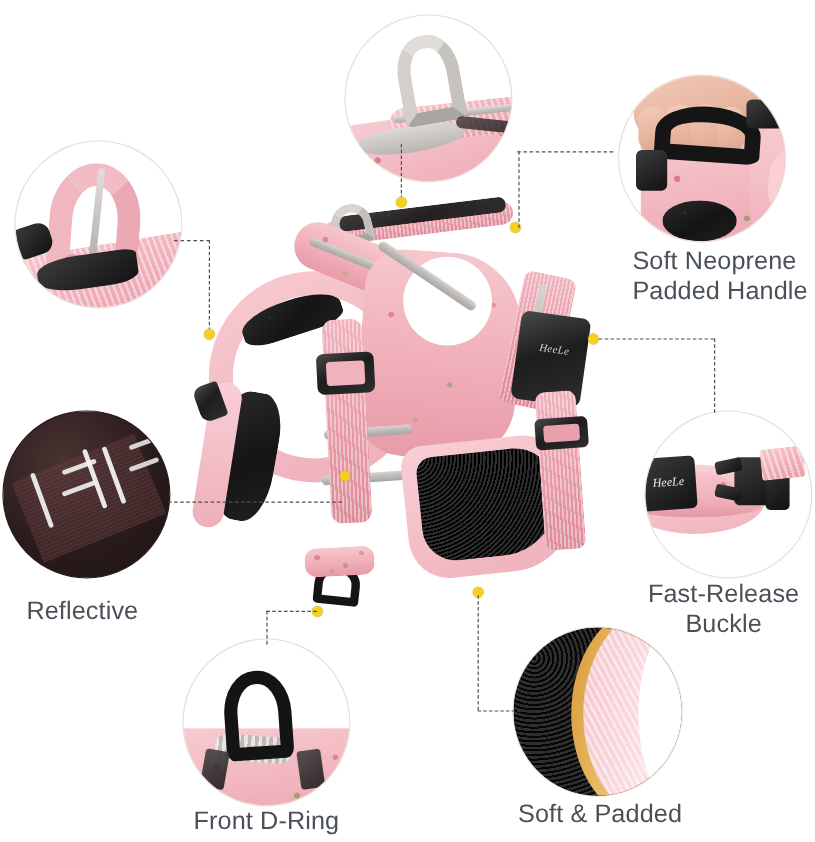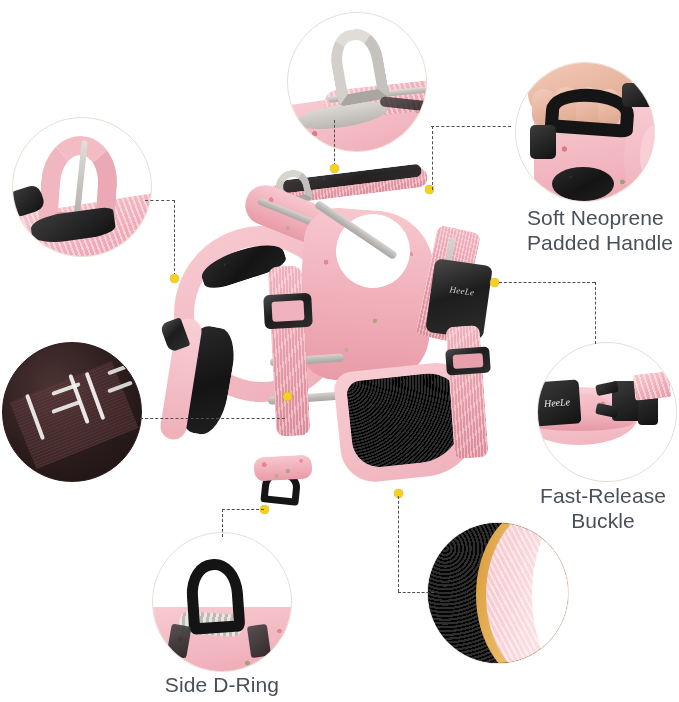--- a/index.html
+++ b/index.html
@@ -255,20 +255,21 @@
           background:repeating-linear-gradient(0deg, rgba(255,255,255,.05) 0 1px, rgba(0,0,0,0) 1px 3px),
                      rgba(95,55,58,.45);"></div>
     <div class="cz whitestripe" style="left:30px; top:50px; width:4px; height:48px; transform:rotate(-20deg); opacity:.93;"></div>
     <div class="cz whitestripe" style="left:48px; top:44px; width:30px; height:4px; transform:rotate(-20deg); opacity:.9;"></div>
     <div class="cz whitestripe" style="left:48px; top:62px; width:30px; height:4px; transform:rotate(-20deg); opacity:.9;"></div>
     <div class="cz whitestripe" style="left:74px; top:30px; width:4px; height:52px; transform:rotate(-20deg); opacity:.95;"></div>
     <div class="cz whitestripe" style="left:90px; top:28px; width:4px; height:50px; transform:rotate(-20deg); opacity:.95;"></div>
     <div class="cz whitestripe" style="left:104px; top:24px; width:26px; height:4px; transform:rotate(-20deg); opacity:.85;"></div>
     <div class="cz whitestripe" style="left:104px; top:42px; width:26px; height:4px; transform:rotate(-20deg); opacity:.85;"></div>
   </div>
+  <div class="label left" style="left:22px; top:497px; width:150px;">Reflective</div>
 
   <div class="circle" style="left:537px; top:342px; width:140px; height:140px;">
 
     <div class="cz" style="left:-18px; top:44px; width:118px; height:58px; border-radius:50%;
           background:linear-gradient(170deg,#fbd3d9,#f0b3bd);"></div>
     <div class="cz pinkflor" style="left:6px; top:50px; width:70px; height:36px; border-radius:50%;"></div>
     <div class="cz" style="left:-16px; top:70px; width:112px; height:18px; border-radius:0 0 50% 50%;
           background:linear-gradient(180deg,#f2b7c1,#e598a5);"></div>
 
     <div class="cz blk" style="left:-6px; top:38px; width:48px; height:44px; border-radius:5px; transform:rotate(-4deg);"></div>
@@ -287,35 +288,36 @@
   <div class="circle" style="left:152px; top:532px; width:140px; height:140px;">
     <div class="cz pinkflor" style="left:-8px; top:74px; width:160px; height:80px;"></div>
     <div class="cz" style="left:26px; top:80px; width:64px; height:22px; border-radius:10px;
           background:repeating-linear-gradient(90deg,#e9e5e1 0 3px,#bdb9b5 3px 6px);
           transform:rotate(4deg);"></div>
     <div class="cz" style="left:34px; top:26px; width:56px; height:74px; border:11px solid #141414;
           border-radius:48% 48% 12% 12%; transform:rotate(-4deg);"></div>
     <div class="cz blk" style="left:16px; top:92px; width:20px; height:32px; border-radius:3px; transform:rotate(10deg); opacity:.85;"></div>
     <div class="cz blk" style="left:96px; top:92px; width:20px; height:32px; border-radius:3px; transform:rotate(-8deg); opacity:.85;"></div>
   </div>
-  <div class="label center" style="left:148px; top:672px; width:148px;">Side D-Ring</div>
+  <div class="label center" style="left:148px; top:672px; width:148px;">Front D-Ring</div>
 
   <div class="circle" style="left:427px; top:522px; width:142px; height:142px;">
     <div class="cz" style="left:0; top:0; width:142px; height:142px;
           background: repeating-radial-gradient(circle at 12% 18%, #050505 0 1.6px, #2e2e2e 1.7px 3.8px), #141414;"></div>
 
     <div class="cz" style="left:48px; top:-18px; width:130px; height:180px; border-radius:50%;
           background:linear-gradient(100deg,#d79a39,#f0c271 40%,#c98e31);"></div>
 
     <div class="cz" style="left:58px; top:-18px; width:130px; height:180px; border-radius:50%;
           background:repeating-linear-gradient(62deg, rgba(255,255,255,.5) 0 2px, rgba(0,0,0,0) 2px 5px),
                      linear-gradient(100deg,#f6c3cb,#fae0e4 45%,#edb2bd);"></div>
 
     <div class="cz" style="left:104px; top:-24px; width:110px; height:192px; border-radius:50%; background:#ffffff;"></div>
   </div>
+  <div class="label center" style="left:420px; top:666px; width:160px;">Soft &amp; Padded</div>
 
   <div class="dash-v" style="left:334px; top:120px; height:46px;"></div>
   <div class="dot" style="left:330px; top:164px;"></div>
 
   <div class="dash-h" style="left:145px; top:200px; width:30px;"></div>
   <div class="dash-v" style="left:174px; top:200px; height:76px;"></div>
   <div class="dot" style="left:170px; top:274px;"></div>
 
   <div class="dot" style="left:425px; top:185px;"></div>
   <div class="dash-v" style="left:432px; top:126px; height:64px;"></div>

